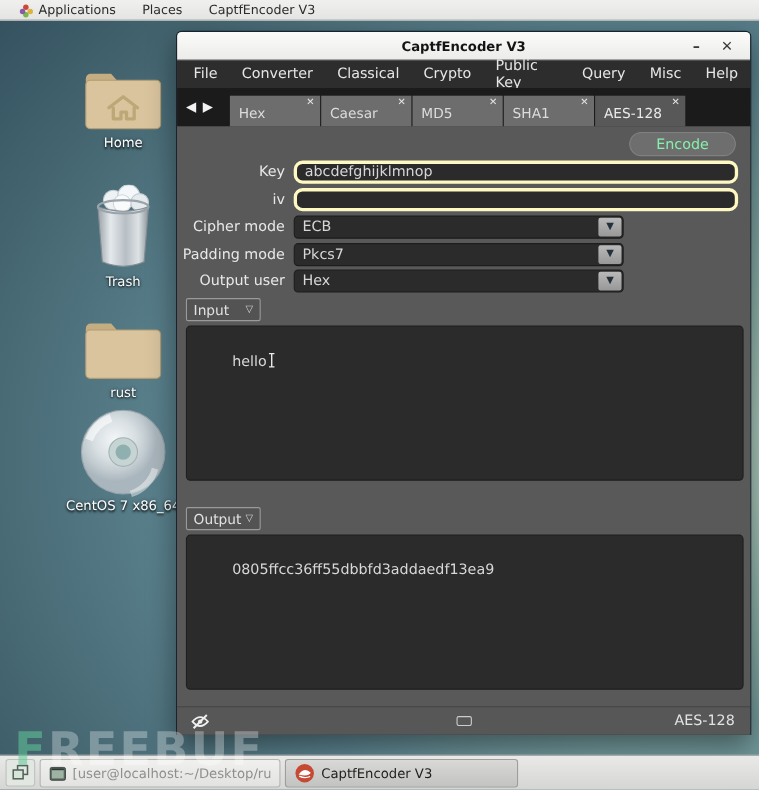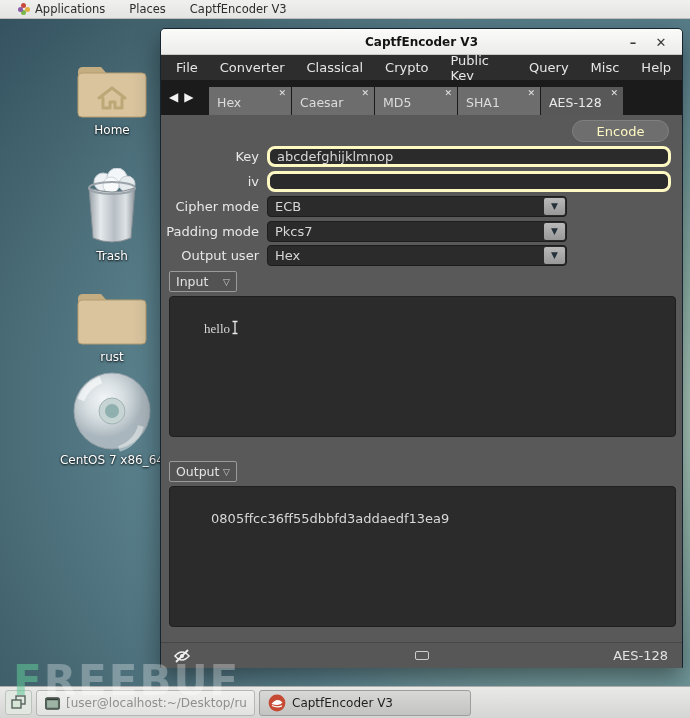--- a/index.html
+++ b/index.html
@@ -10,21 +10,21 @@
     background: radial-gradient(120% 95% at 88% 58%, #bdd7c9 0%, #8fb5ab 22%, #5d8591 52%, #446570 78%, #2e4a59 100%);
   }
   
   .top-panel {
     position:absolute; left:0; top:0; width:690px; height:19px;
     background:linear-gradient(#f0f0ee,#e4e4e2);
     border-bottom:1px solid #bdbdbb;
     display:flex; align-items:center; gap:0; padding-left:6px;
     font-size:11.5px; color:#2c2c2c; z-index:10;
   }
-  .panel-item { padding:0 12px; display:flex; align-items:center; gap:5px; cursor:default; }
+  .panel-item { padding:0 12px; display:flex; align-items:flex-end; gap:5px; cursor:default; }
   .pinwheel { position:relative; width:12px; height:12px; display:inline-block; }
   .pinwheel i { position:absolute; width:5px; height:5px; border-radius:50%; }
   .pinwheel i:nth-child(1){ left:3px; top:0; background:#c94a3d; }
   .pinwheel i:nth-child(2){ left:7px; top:4px; background:#e0b13e; }
   .pinwheel i:nth-child(3){ left:3px; top:7px; background:#7ab648; }
   .pinwheel i:nth-child(4){ left:0; top:4px; background:#8a5aa8; }
   
   .dicon { position:absolute; width:116px; text-align:center; z-index:1; }
   .dicon .glyph { display:flex; justify-content:center; }
   .dicon .lbl {
@@ -71,21 +71,21 @@
     position:absolute; top:7px; height:28px; width:82px; background:#6d6d6d;
     color:#dcdcdc; font-size:12.5px;
   }
   .tab .tab-label { position:absolute; left:8px; bottom:5px; }
   .tab .tab-close { position:absolute; right:5px; top:1px; font-size:9px; color:#e6e6e6; cursor:default; }
   .tab.active { background:#585858; color:#e9e9e9; }
   .content { position:absolute; left:0; top:86px; width:100%; height:527px; background:#595959; }
   .encode-btn {
     position:absolute; right:13px; top:5px; width:97px; height:22px;
     background:#6e6e6e; border:1px solid #808080; border-radius:11px;
-    color:#fef9c3; font-size:13px; display:flex; align-items:center; justify-content:center;
+    color:#86efac; font-size:13px; display:flex; align-items:center; justify-content:center;
     cursor:default;
   }
   .frow { position:absolute; left:0; width:100%; height:21px; }
   .frow .flabel {
     position:absolute; left:0; top:0; width:98px; text-align:right;
     font-size:13px; color:#e8e8e8; line-height:21px;
   }
   .field {
     position:absolute; left:106px; top:0; height:21px;
     background:#2b2b2b; border:3px solid #fef9c3; border-radius:8px;
@@ -116,21 +116,21 @@
   }
   .selector .sel-arrow { font-size:9px; color:#cfcfcf; }
   #sel-input  { top:156px; }
   #sel-output { top:346px; }
   .textbox {
     position:absolute; left:8px; width:507px; height:141px;
     background:#2b2b2b; border:1px solid #1f1f1f; border-radius:4px;
     color:#d8d8d8; font-size:13px; padding:6px 8px; line-height:17px;
     overflow:hidden; white-space:pre-wrap; cursor:text;
   }
-  #input-area  { top:181px;font-family:Liberation Serif, serif; }
+  #input-area  { top:181px; }
   #output-area { top:371px; }
   .ibeam { display:inline-block; vertical-align:-2px; margin-left:1px; }
   .statusbar {
     position:absolute; left:0; top:613px; width:100%; height:26px;
     background:#575757; border-top:1px solid #464646;
     display:flex; align-items:center;
   }
   .status-eye { margin-left:12px; display:flex; }
   .status-rect {
     position:absolute; left:50%; margin-left:-7px; width:14px; height:9px;

